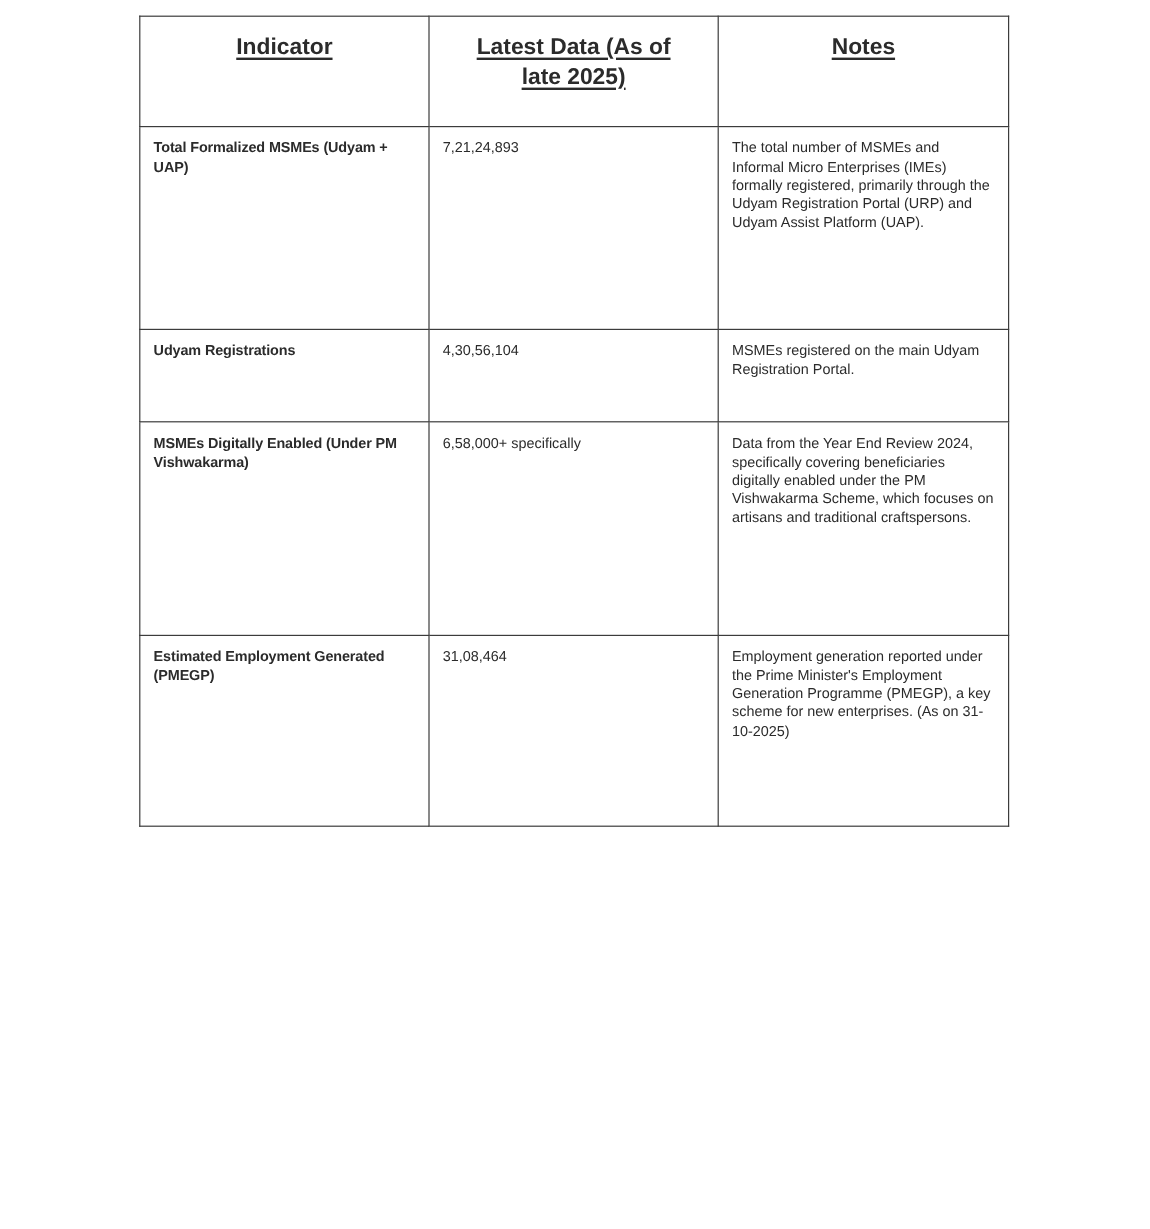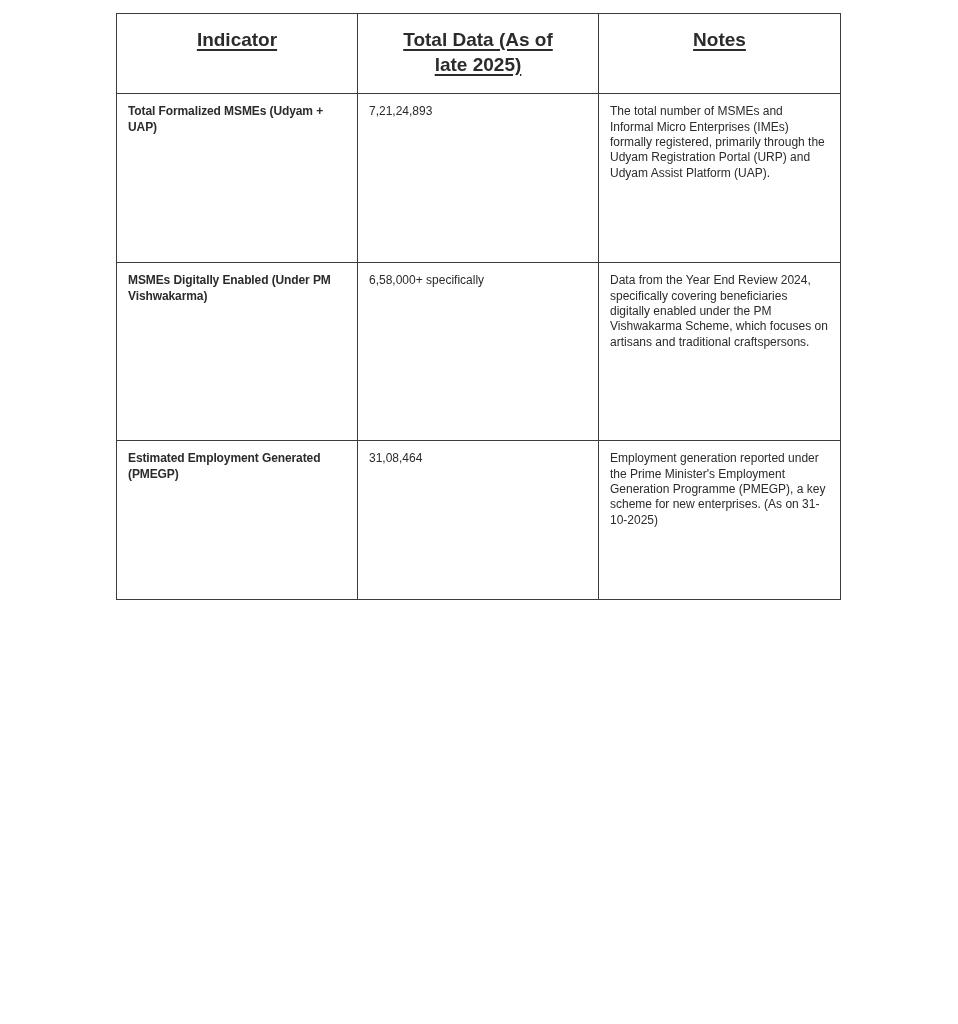--- a/index.html
+++ b/index.html
@@ -42,21 +42,21 @@
     line-height: 1.28;
     color: #2b2b2b;
     background: #ffffff;
   }
   table.msme-table thead th {
     text-align: center;
     font-weight: bold;
     font-size: 19px;
     line-height: 1.3;
     padding-top: 14px;
-    padding-bottom: 16px;
+    padding-bottom: 28px;
     vertical-align: top;
   }
   .hdr-underline {
     text-decoration: underline;
     text-decoration-thickness: 2px;
     text-underline-offset: 3px;
   }
   td.cell-indicator {
     font-weight: bold;
     font-size: 16.5px;
@@ -88,33 +88,38 @@
       <col class="col-indicator">
       <col class="col-data">
       <col class="col-notes">
     </colgroup>
     <thead>
       <tr>
         <th>
           <span class="hdr-underline">Indicator</span>
         </th>
         <th>
-          <span class="hdr-underline">Total Data (As of</span><br>
+          <span class="hdr-underline">Latest Data (As of</span><br>
           <span class="hdr-underline">late 2025)</span>
         </th>
         <th>
           <span class="hdr-underline">Notes</span>
         </th>
       </tr>
     </thead>
     <tbody>
       <tr data-row="0">
         <td class="cell-indicator">Total Formalized MSMEs (Udyam + UAP)</td>
         <td class="cell-data">7,21,24,893</td>
         <td class="cell-notes">The total number of MSMEs and Informal Micro Enterprises (IMEs) formally registered, primarily through the Udyam Registration Portal (URP) and Udyam Assist Platform (UAP).</td>
+      </tr>
+      <tr data-row="1">
+        <td class="cell-indicator">Udyam Registrations</td>
+        <td class="cell-data">4,30,56,104</td>
+        <td class="cell-notes">MSMEs registered on the main Udyam Registration Portal.</td>
       </tr>
       <tr data-row="3">
         <td class="cell-indicator">MSMEs Digitally Enabled (Under PM Vishwakarma)</td>
         <td class="cell-data">6,58,000+ specifically</td>
         <td class="cell-notes">Data from the Year End Review 2024, specifically covering beneficiaries digitally enabled under the PM Vishwakarma Scheme, which focuses on artisans and traditional craftspersons.</td>
       </tr>
       <tr data-row="6">
         <td class="cell-indicator">Estimated Employment Generated (PMEGP)</td>
         <td class="cell-data">31,08,464</td>
         <td class="cell-notes">Employment generation reported under the Prime Minister's Employment Generation Programme (PMEGP), a key scheme for new enterprises. (As on 31-10-2025)</td>

